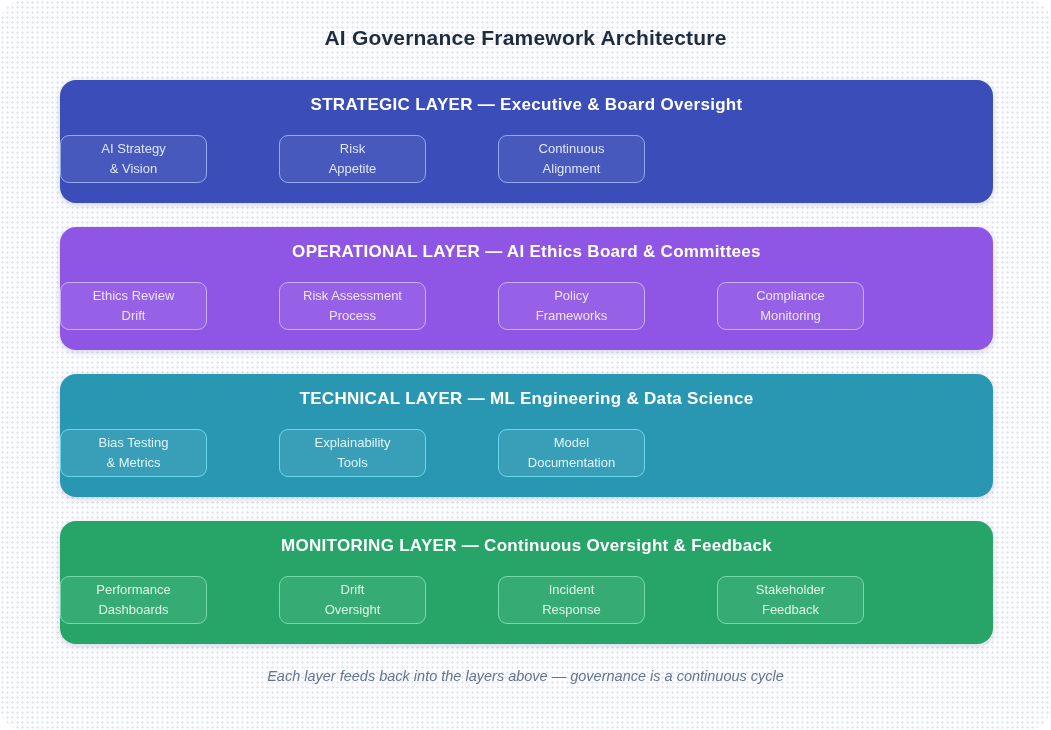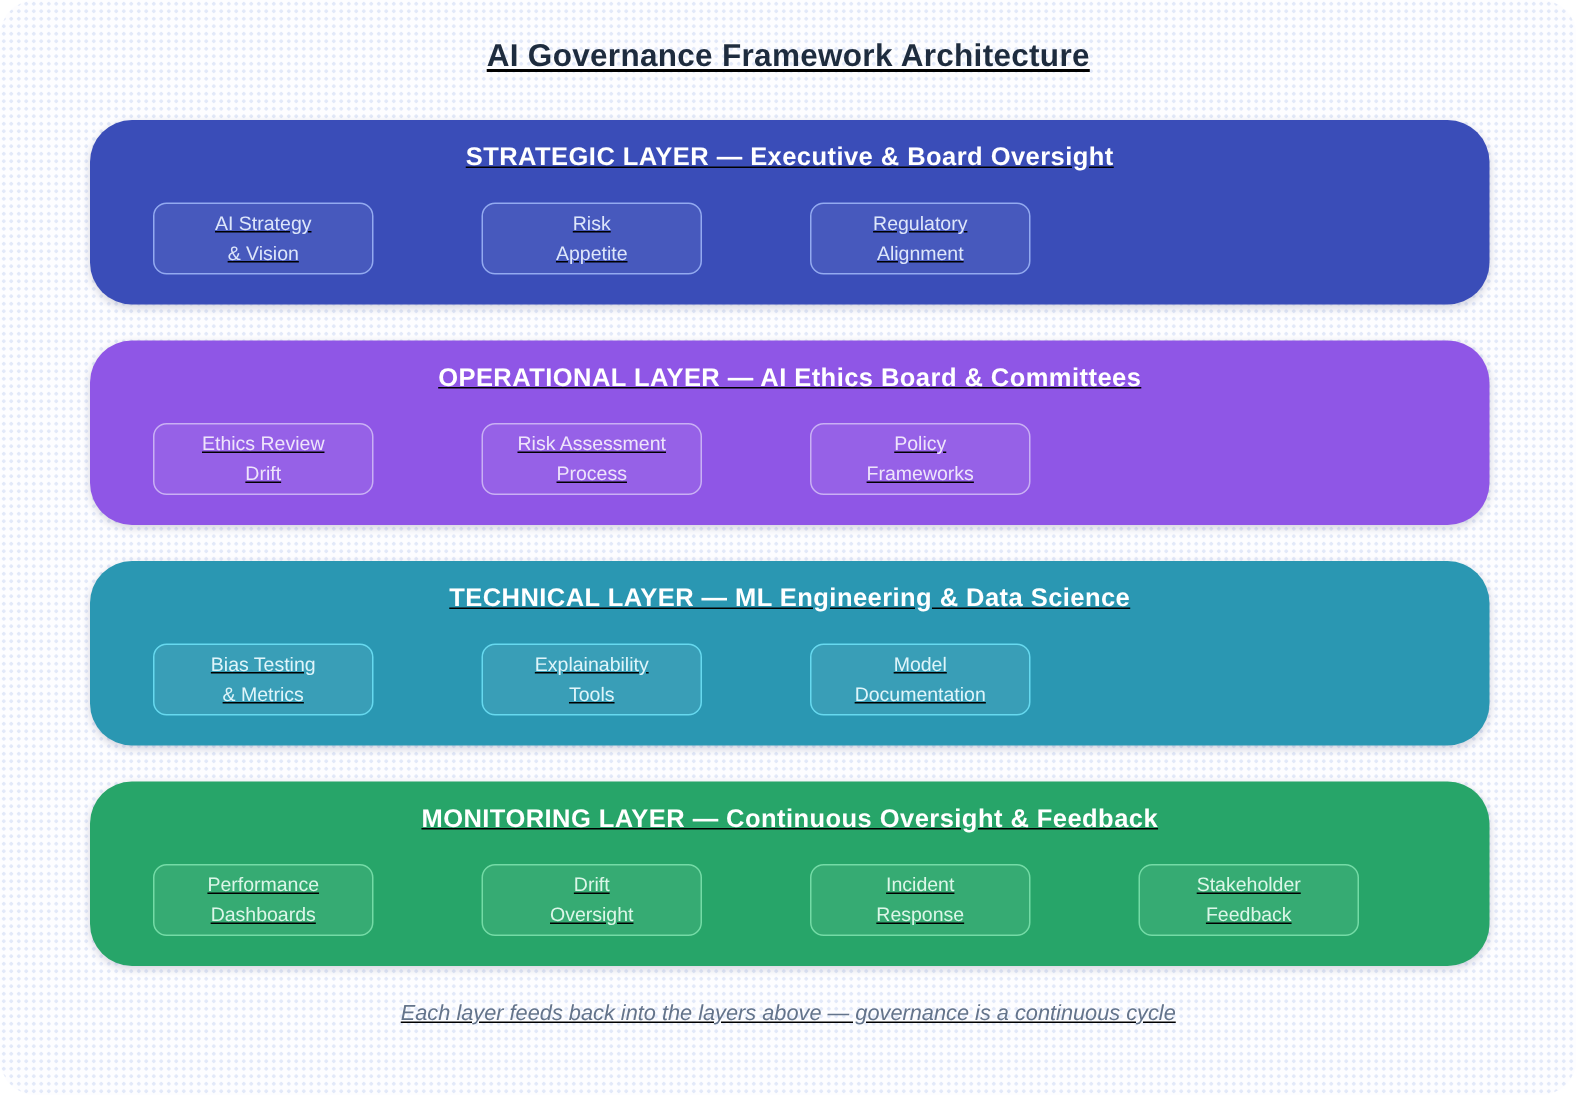--- a/index.html
+++ b/index.html
@@ -6,40 +6,39 @@
   body{
     width:1051px;height:730px;overflow:hidden;
     font-family:"Liberation Sans","DejaVu Sans",sans-serif;
   }
   .canvas{
     width:1051px;height:730px;box-sizing:border-box;
     border-radius:24px;
     background-color:#fdfdff;
     background-image:radial-gradient(rgba(130,160,225,0.22) 1px, transparent 1.2px);
     background-size:5px 5px;
-    text-decoration:underline;
   }
   .page-title{
     padding-top:24px;margin:0;text-align:center;
     font-size:21px;font-weight:bold;color:#1e2c3e;line-height:28px;
     letter-spacing:0.2px;
   }
   .layers{margin-top:28px;}
   .layer{
     width:933px;height:123px;margin:0 0 24px 60px;box-sizing:border-box;
-    border-radius:28px;
+    border-radius:16px;
     box-shadow:0 2px 6px rgba(20,30,80,0.18);
   }
   .layer-title{
     padding-top:14px;margin:0;text-align:center;
     font-size:17px;font-weight:bold;color:#ffffff;line-height:22px;
     letter-spacing:0.3px;
   }
   .boxes{
-    display:flex;margin-top:19px;padding-left:42px;gap:72px;align-items:flex-end;
+    display:flex;margin-top:19px;gap:72px;align-items:flex-end;
   }
   .box{
     width:147px;height:48px;box-sizing:border-box;
     border:1.5px solid var(--box-border,#ffffff);
     border-radius:9px;
     background:rgba(255,255,255,0.07);
     color:var(--box-text,#ffffff);
     display:flex;flex-direction:column;align-items:center;justify-content:center;
     font-size:13px;line-height:1.55;text-align:center;
   }
@@ -61,40 +60,44 @@
       <div class="boxes">
         <div class="box">
           <span>AI Strategy</span>
           <span>&amp; Vision</span>
         </div>
         <div class="box">
           <span>Risk</span>
           <span>Appetite</span>
         </div>
         <div class="box">
-          <span>Regulatory</span>
+          <span>Continuous</span>
           <span>Alignment</span>
         </div>
       </div>
     </div>
 
     <div class="layer" style="background: rgb(143, 86, 230); --box-border: #c9b0f4; --box-text: #eee4fb;">
       <h2 class="layer-title">OPERATIONAL LAYER — AI Ethics Board &amp; Committees</h2>
       <div class="boxes">
         <div class="box">
           <span>Ethics Review</span>
           <span>Drift</span>
         </div>
         <div class="box">
           <span>Risk Assessment</span>
           <span>Process</span>
         </div>
         <div class="box">
           <span>Policy</span>
           <span>Frameworks</span>
+        </div>
+        <div class="box">
+          <span>Compliance</span>
+          <span>Monitoring</span>
         </div>
       </div>
     </div>
 
     <div class="layer" style="background: rgb(42, 151, 178); --box-border: #67d9ef; --box-text: #dff5fa;">
       <h2 class="layer-title">TECHNICAL LAYER — ML Engineering &amp; Data Science</h2>
       <div class="boxes">
         <div class="box">
           <span>Bias Testing</span>
           <span>&amp; Metrics</span>

